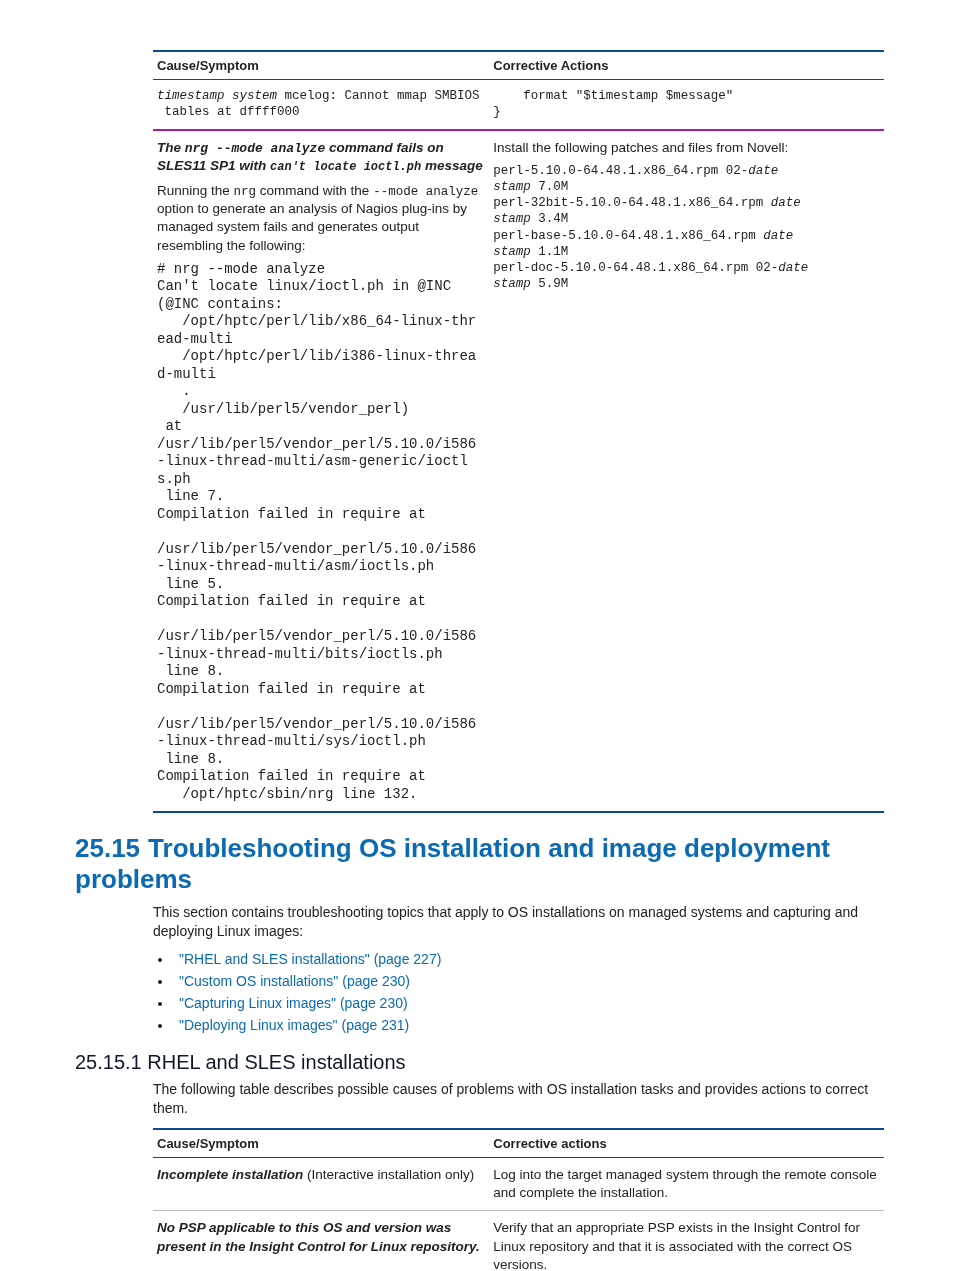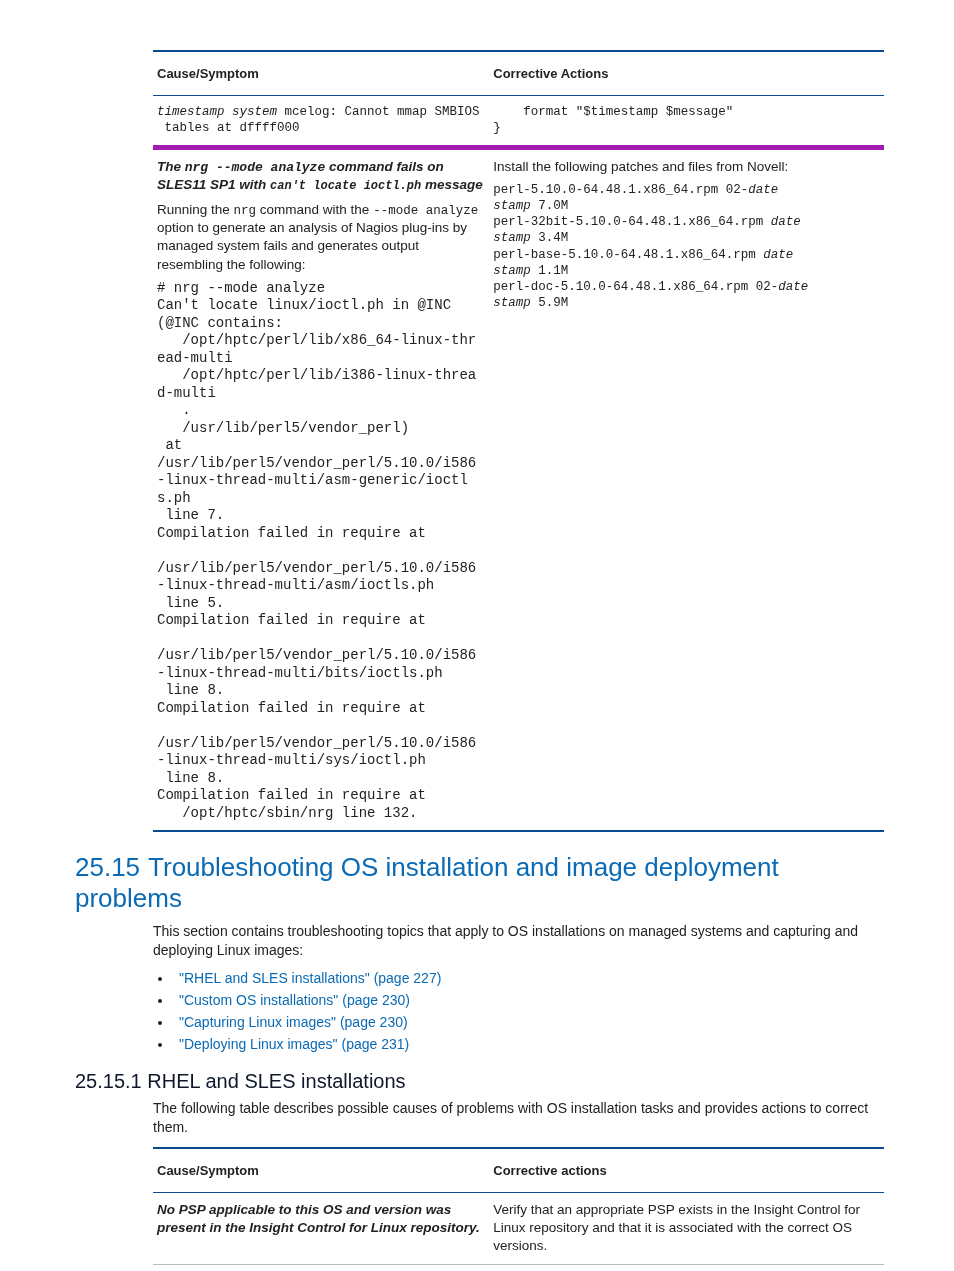--- a/index.html
+++ b/index.html
@@ -18,21 +18,21 @@
     margin-bottom: 20px;
   }
   table.troubleshoot thead tr {
     border-top: 2px solid #0a4a8f;
     border-bottom: 1.5px solid #0a4a8f;
   }
   table.troubleshoot th {
     text-align: left;
     font-weight: bold;
     font-size: 13px;
-    padding: 14px 4px;
+    padding: 6px 4px;
     vertical-align: top;
   }
   table.troubleshoot tbody tr {
     border-bottom: 1px solid #bbb;
   }
   table.troubleshoot tbody tr:last-child {
     border-bottom: 2px solid #0a4a8f;
   }
   table.troubleshoot td {
     padding: 8px 6px 8px 4px;
@@ -54,21 +54,21 @@
   .mono-small {
     font-family: "Courier New", monospace;
     font-size: 14px;
     line-height: 1.25;
     white-space: pre-wrap;
     word-break: break-all;
   }
   .ital { font-style: italic; }
   h1.section {
     font-size: 26px;
-    font-weight: normal;
+    font-weight: bold;
     color: #0a6ab4;
     margin: 20px 0 8px 0;
   }
   h1.section .num {
     margin-right: 8px;
   }
   h2.subsection {
     font-size: 20px;
     font-weight: normal;
     color: #0f172a;
@@ -101,21 +101,21 @@
   .row-title {
     font-weight: bold;
     font-style: italic;
   }
   .row-sub {
     font-weight: normal;
   }
   table.table1 thead tr { border-top: none; }
   table.table1 thead { border-bottom: 1.5px solid #0a4a8f; }
   table.table1 { border-top: 2px solid #0a4a8f; }
-  table.table1 tbody tr.r1 { border-bottom: 5px solid #a21caf; }
+  table.table1 tbody tr.r1 { border-bottom: 2px solid #a21caf; }
   .nrg-desc { margin: 6px 0 6px 0; font-size: 13.5px; line-height:1.35; }
 </style>
 </head>
 <body>
 
 <div class="indent-table">
 <table class="troubleshoot table1">
   <thead>
     <tr>
       <th>Cause/Symptom</th>
@@ -201,20 +201,24 @@
 <div class="indent-table">
 <table class="troubleshoot">
   <thead>
     <tr>
       <th>Cause/Symptom</th>
       <th>Corrective actions</th>
     </tr>
   </thead>
   <tbody>
     <tr>
+      <td><span class="row-title">Incomplete installation</span><span class="row-sub">  (Interactive installation only)</span></td>
+      <td>Log into the target managed system through the remote console and complete the installation.</td>
+    </tr>
+    <tr>
       <td><span class="row-title">No PSP applicable to this OS and version was present in the Insight Control for Linux repository.</span></td>
       <td>Verify that an appropriate PSP exists in the Insight Control for Linux repository and that it is associated with the correct OS versions.</td>
     </tr>
     <tr>
       <td><span class="row-title">The optional kernel append line syntax was incorrect.</span></td>
       <td>Correct the kernel append line and rerun the tool.</td>
     </tr>
   </tbody>
 </table>
 </div>

